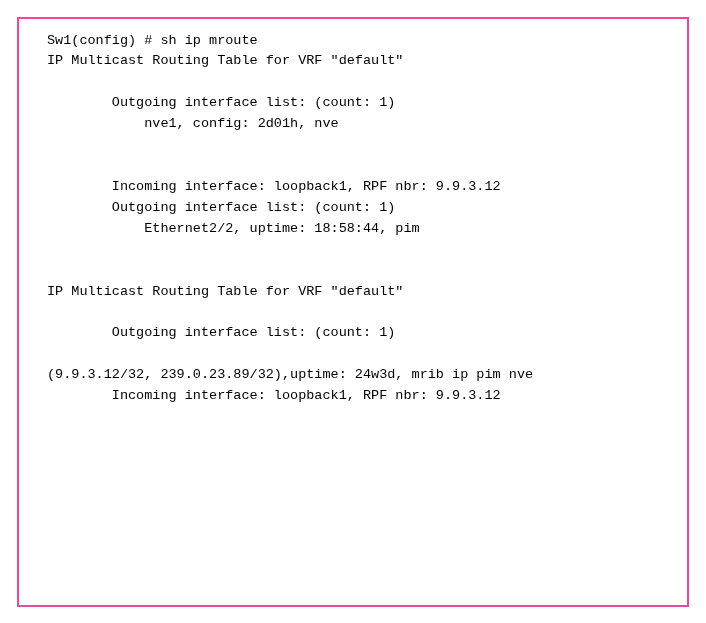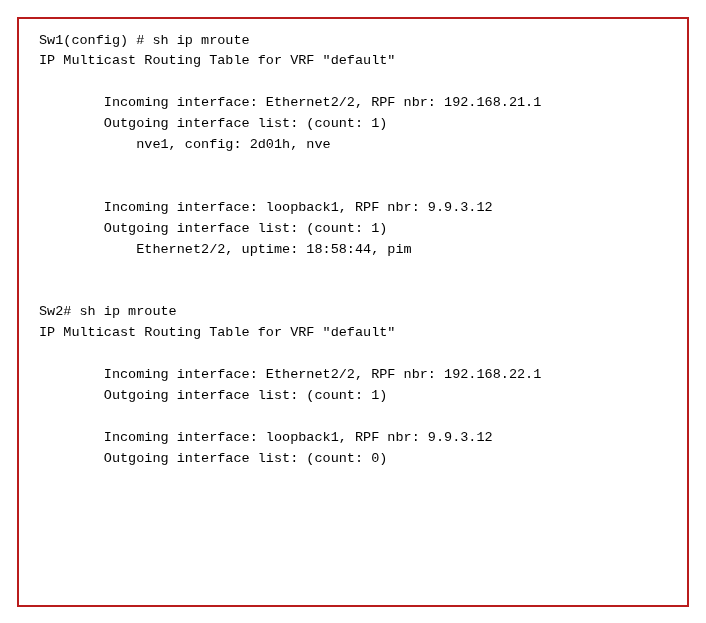--- a/index.html
+++ b/index.html
@@ -14,22 +14,22 @@
       background: #ffffff;
       display: flex;
       align-items: center;
       justify-content: center;
       font-family: 'Courier New', Courier, monospace;
     }
 
     .terminal-box {
       width: 672px;
       min-height: 590px;
-      border: 2px solid #b91c1c;
-      padding: 12px 20px;
+      border: 2px solid #ec4899;
+      padding: 12px 28px;
       background: #ffffff;
       font-size: 13.5px;
       line-height: 1.55;
       color: #000000;
     }
 
     .line {
       white-space: pre;
       display: block;
     }
@@ -39,31 +39,28 @@
       height: 1.55em;
     }
   </style>
 </head>
 <body>
 
 <div class="terminal-box" id="terminal-container">
 <span class="line">Sw1(config) # sh ip mroute</span>
     <span class="line">IP Multicast Routing Table for VRF "default"</span>
     <span class="blank"></span>
-    <span class="line">        Incoming interface: Ethernet2/2, RPF nbr: 192.168.21.1</span>
     <span class="line">        Outgoing interface list: (count: 1)</span>
     <span class="line">            nve1, config: 2d01h, nve</span>
     <span class="blank"></span>
     <span class="blank"></span>
     <span class="line">        Incoming interface: loopback1, RPF nbr: 9.9.3.12</span>
     <span class="line">        Outgoing interface list: (count: 1)</span>
     <span class="line">            Ethernet2/2, uptime: 18:58:44, pim</span>
     <span class="blank"></span>
     <span class="blank"></span>
-    <span class="line">Sw2# sh ip mroute</span>
     <span class="line">IP Multicast Routing Table for VRF "default"</span>
     <span class="blank"></span>
-    <span class="line">        Incoming interface: Ethernet2/2, RPF nbr: 192.168.22.1</span>
     <span class="line">        Outgoing interface list: (count: 1)</span>
     <span class="blank"></span>
+    <span class="line">(9.9.3.12/32, 239.0.23.89/32),uptime: 24w3d, mrib ip pim nve</span>
     <span class="line">        Incoming interface: loopback1, RPF nbr: 9.9.3.12</span>
-    <span class="line">        Outgoing interface list: (count: 0)</span>
   </div>
 
 </body></html>

